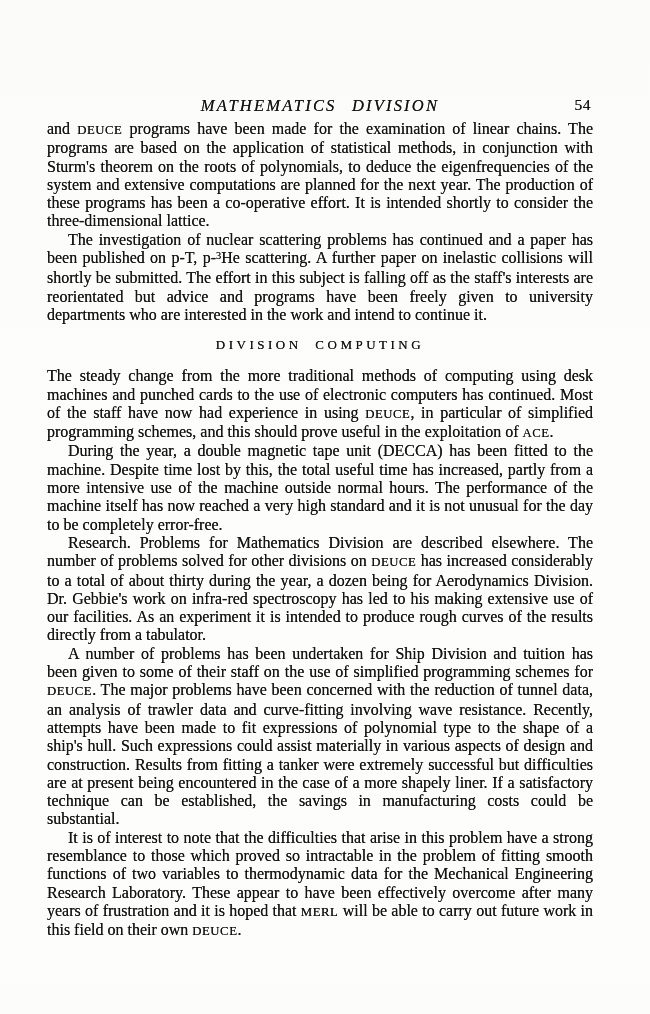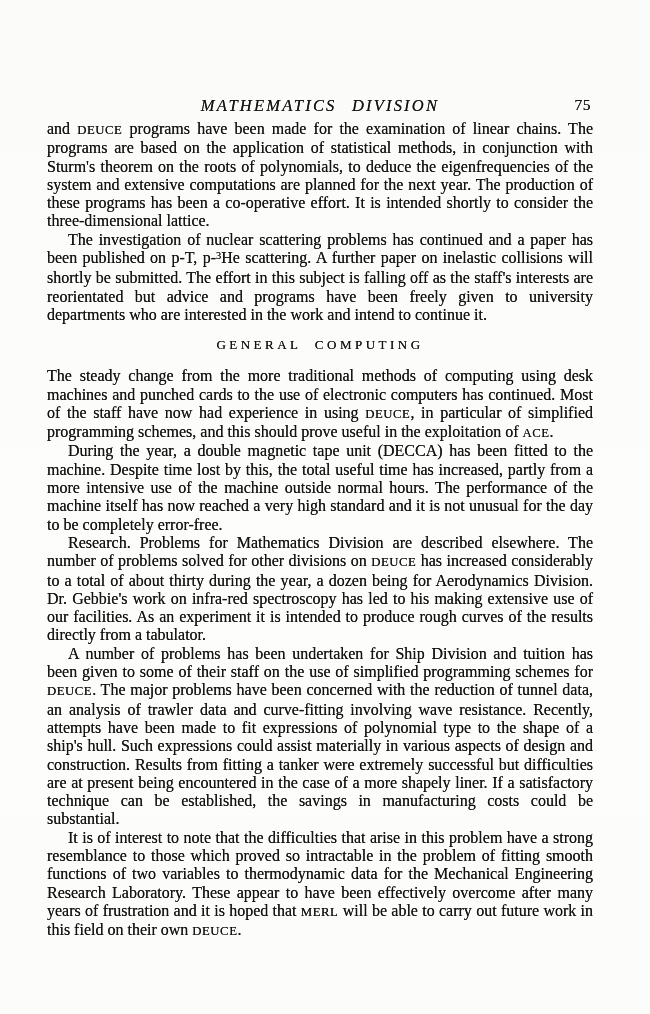--- a/index.html
+++ b/index.html
@@ -67,26 +67,26 @@
   span.italic { }
   span.sup { font-size: 0.65em; position: relative; top: -0.35em; }
 </style>
 </head>
 <body>
 
 <div class="page">
   <div class="content">
     <div class="running-header">
       <span class="page-title">MATHEMATICS DIVISION</span>
-      <span class="page-number">75</span>
+      <span class="page-number">54</span>
     </div>
     <div id="body-blocks">
         <p class="paragraph"><span>and </span><span class="sc">DEUCE</span><span> programs have been made for the examination of linear chains. The programs are based on the application of statistical methods, in conjunction with Sturm's theorem on the roots of polynomials, to deduce the eigenfrequencies of the system and extensive computations are planned for the next year. The production of these programs has been a co-operative effort. It is intended shortly to consider the three-dimensional lattice.</span></p>
         <p class="paragraph indent"><span>The investigation of nuclear scattering problems has continued and a paper has been published on p-T, p-</span><span class="sup">3</span><span>He scattering. A further paper on inelastic collisions will shortly be submitted. The effort in this subject is falling off as the staff's interests are reorientated but advice and programs have been freely given to university departments who are interested in the work and intend to continue it.</span></p>
-        <h2 class="section-heading"><span>GENERAL COMPUTING</span></h2>
+        <h2 class="section-heading"><span>DIVISION COMPUTING</span></h2>
         <p class="paragraph"><span>The steady change from the more traditional methods of computing using desk machines and punched cards to the use of electronic computers has continued. Most of the staff have now had experience in using </span><span class="sc">DEUCE</span><span>, in particular of simplified programming schemes, and this should prove useful in the exploitation of </span><span class="sc">ACE</span><span>.</span></p>
         <p class="paragraph indent"><span>During the year, a double magnetic tape unit (DECCA) has been fitted to the machine. Despite time lost by this, the total useful time has increased, partly from a more intensive use of the machine outside normal hours. The performance of the machine itself has now reached a very high standard and it is not unusual for the day to be completely error-free.</span></p>
         <p class="paragraph indent"><span class="italic">Research.</span><span> Problems for Mathematics Division are described elsewhere. The number of problems solved for other divisions on </span><span class="sc">DEUCE</span><span> has increased considerably to a total of about thirty during the year, a dozen being for Aerodynamics Division. Dr. Gebbie's work on infra-red spectroscopy has led to his making extensive use of our facilities. As an experiment it is intended to produce rough curves of the results directly from a tabulator.</span></p>
         <p class="paragraph indent"><span>A number of problems has been undertaken for Ship Division and tuition has been given to some of their staff on the use of simplified programming schemes for </span><span class="sc">DEUCE</span><span>. The major problems have been concerned with the reduction of tunnel data, an analysis of trawler data and curve-fitting involving wave resistance. Recently, attempts have been made to fit expressions of polynomial type to the shape of a ship's hull. Such expressions could assist materially in various aspects of design and construction. Results from fitting a tanker were extremely successful but difficulties are at present being encountered in the case of a more shapely liner. If a satisfactory technique can be established, the savings in manufacturing costs could be substantial.</span></p>
         <p class="paragraph indent"><span>It is of interest to note that the difficulties that arise in this problem have a strong resemblance to those which proved so intractable in the problem of fitting smooth functions of two variables to thermodynamic data for the Mechanical Engineering Research Laboratory. These appear to have been effectively overcome after many years of frustration and it is hoped that </span><span class="sc">MERL</span><span> will be able to carry out future work in this field on their own </span><span class="sc">DEUCE</span><span>.</span></p>
       </div>
   </div>
 </div>
 
 </body></html>

